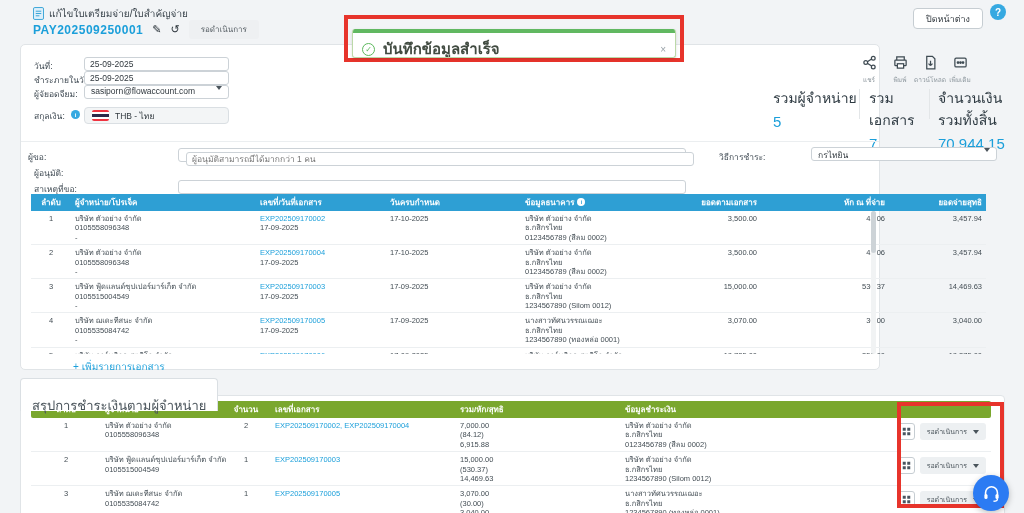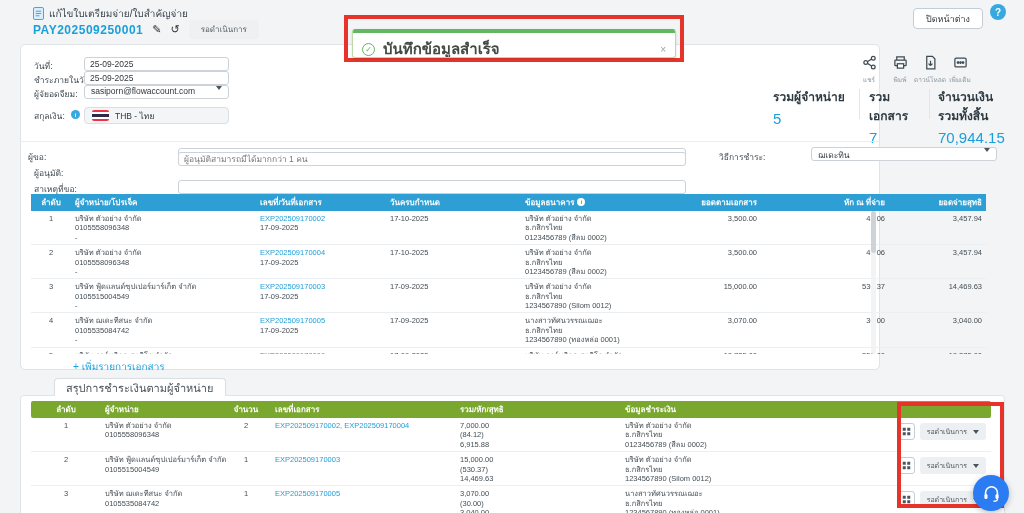--- a/index.html
+++ b/index.html
@@ -60,21 +60,21 @@
               display:inline-flex; align-items:center; justify-content:center; font-weight:bold; margin-left:3px; }
   .wide-input { width:508px; left:157px; }
 
   
   .dact { position:absolute; top:10px; width:34px; text-align:center; cursor:pointer; }
   .dact svg { width:15px; height:15px; }
   .dact .lbl { font-size:6.5px; color:#8a949b; margin-top:1px; }
 
   
   .stat { position:absolute; top:42px; }
-  .stat .s-lbl { font-size:12px; font-weight:bold; color:#2e3a42; }
+  .stat .s-lbl { font-size:14px; font-weight:normal; color:#2e3a42; }
   .stat .s-val { font-size:15px; color:#1b9fda; margin-top:4px; }
   .vdiv { position:absolute; top:44px; width:1px; height:30px; background:#e3e6e8; }
   .hdiv { position:absolute; left:0; top:96px; width:100%; height:1px; background:#ebeef0; }
 
   
   .thead { position:absolute; left:10px; top:149px; width:955px; height:17px; background:#2e9fd4;
            display:grid; grid-template-columns:40px 185px 130px 135px 155px 85px 128px 97px; align-items:center; }
   .hc { font-size:8px; font-weight:bold; color:#fff; padding:0 4px; white-space:nowrap; }
   .mc0 { text-align:center; } .mc5,.mc6,.mc7 { text-align:right; }
   .tbody { position:absolute; left:10px; top:166px; width:955px; height:143px; overflow:hidden; }
@@ -84,21 +84,21 @@
   .tc.cen { text-align:center; } .tc.num { text-align:right; }
   .lnk { color:#1b9fda; text-decoration:none; cursor:pointer; display:block; }
   .info-ic { display:inline-flex; width:8px; height:8px; border-radius:50%; background:#fff; color:#2e9fd4;
              font-size:5.5px; align-items:center; justify-content:center; font-weight:bold; margin-left:3px; vertical-align:1px; }
   .sbar { position:absolute; right:3px; top:166px; width:5px; height:143px; background:#f1f3f4; border-radius:3px; }
   .sthumb { width:5px; height:42px; background:#cdd3d7; border-radius:3px; cursor:pointer; }
   .add-link { position:absolute; left:8px; top:314px; font-size:10px; color:#1b9fda; cursor:pointer;margin-left:44px; }
 
   
   .tab { position:absolute; left:20px; top:378px; height:18px; background:#fff; border:1px solid #dadfe3;
-         border-bottom:none; border-radius:4px 4px 0 0; font-size:11px; color:#4a545b; padding:0 11px; z-index:2;margin-left:34px; }
+         border-bottom:none; border-radius:4px 4px 0 0; font-size:13px; color:#4a545b; padding:16px 11px; z-index:2; }
   .ghead { position:absolute; left:10px; top:5px; width:960px; height:17px; background:#7aa72d; border-radius:2px;
            display:grid; grid-template-columns:70px 120px 50px 185px 165px 245px 120px; align-items:center; }
   .gbody { position:absolute; left:10px; top:22px; width:960px; }
   .grow { display:grid; grid-template-columns:70px 120px 50px 185px 165px 245px 120px;
           border-bottom:1px solid #eceff1; min-height:27px; }
   .bc0 { text-align:center; } .bc2 { text-align:center; } .bc4 { text-align:left; }
   .act-cell { display:flex; align-items:flex-start; justify-content:flex-end; gap:5px; padding:5px 0 0; }
   .grid-btn { width:17px; height:17px; background:#fff; border:1px solid #c6cdd2; border-radius:3px;
               display:flex; align-items:center; justify-content:center; cursor:pointer; }
   .grid-btn svg { width:9px; height:9px; }
@@ -207,26 +207,26 @@
     <div class="stat" style="left:917px">
       <div class="s-lbl">จำนวนเงินรวมทั้งสิ้น</div>
       <div class="s-val">70,944.15</div>
     </div>
 
     <div class="hdiv"></div>
 
     <span class="f-label" style="left:7px;top:105px">ผู้ขอ:</span>
     <input class="f-input wide-input" style="top: 103px;" value="">
     <span class="f-label" style="left:13px;top:121px">ผู้อนุมัติ:</span>
-    <input class="f-input wide-input" style="top: 107px;" placeholder="ผู้อนุมัติสามารถมีได้มากกว่า 1 คน">
+    <input class="f-input wide-input" style="top: 107px; margin-left: 8px;" placeholder="ผู้อนุมัติสามารถมีได้มากกว่า 1 คน">
     <span class="f-label" style="left:13px;top:137px">สาเหตุที่ขอ:</span>
     <input class="f-input wide-input" style="top: 135px;" value="">
     <span class="f-label" style="left:698px;top:105px">วิธีการชำระ:</span>
     <div class="f-sel" style="left:790px;top:102px;width:186px">
-      <span>ฌเดะทิน</span>
+      <span>กรไทยิน</span>
       <span class="caret"></span>
     </div>
 
     <div class="thead">
         <div class="hc mc0">ลำดับ</div>
         <div class="hc mc1">ผู้จำหน่าย/โปรเจ็ค</div>
         <div class="hc mc2">เลขที่/วันที่เอกสาร</div>
         <div class="hc mc3">วันครบกำหนด</div>
         <div class="hc mc4">ข้อมูลธนาคาร<span class="info-ic">i</span></div>
         <div class="hc mc5">ยอดตามเอกสาร</div>

